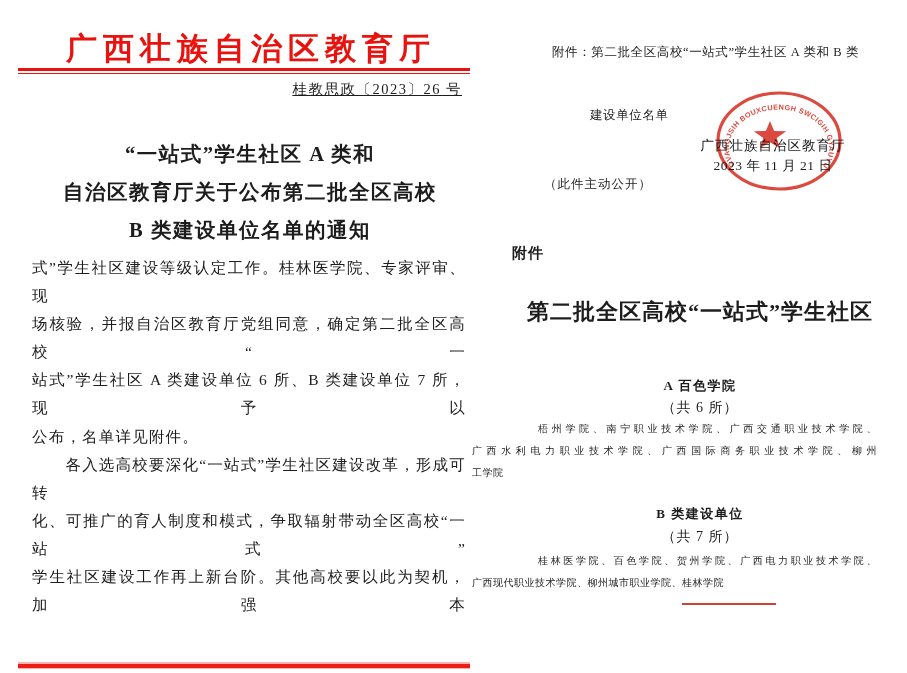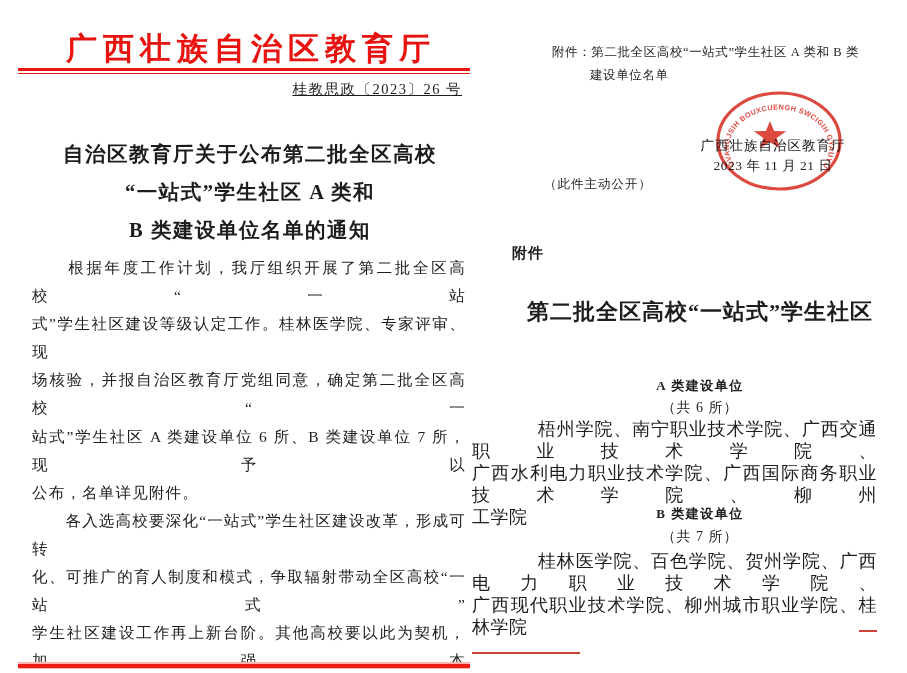--- a/index.html
+++ b/index.html
@@ -24,61 +24,60 @@
   .tline{text-align:justify;text-align-last:justify;text-justify:inter-character;}
   .tline.end{text-align-last:left;}
   .tline.ind{text-indent:66px;}
   .footer-bar{position:absolute;top:654px;left:0;width:452px;height:7px;
       background:linear-gradient(180deg,#fbb3ae 0 1.5px,#ee1c16 1.5px 5.5px,#fbb3ae 5.5px 7px);}
 
   
   .att-note{position:absolute;left:92px;top:33px;width:346px;font-size:12.5px;
             line-height:23px;letter-spacing:0.6px;}
   .att-note .tline{text-align:left;text-align-last:left;}
-  .att-note .tline:nth-child(2){padding-left:38px;}
+  .att-note .tline:nth-child(2){padding-left:38px;margin-top:40px;}
   .issuer{position:absolute;left:236px;top:129px;width:154px;text-align:center;
           font-size:13.5px;letter-spacing:1px;white-space:nowrap;}
   .issue-date{position:absolute;left:236px;top:149px;width:154px;text-align:center;
           font-size:13.5px;letter-spacing:0.5px;white-space:nowrap;}
   .disclosure{position:absolute;left:84px;top:168px;font-size:12.5px;letter-spacing:1px;}
   .seal{position:absolute;left:250px;top:79px;width:136px;height:110px;
         mix-blend-mode:multiply;opacity:0.92;pointer-events:none;}
   .seal-rim-text{font-size:7.3px;fill:#d93a2e;letter-spacing:0.4px;
         font-family:"Liberation Sans","DejaVu Sans",sans-serif;font-weight:bold;}
   .att-label{position:absolute;left:52px;top:236px;font-size:15px;font-weight:bold;
         font-family:"Liberation Sans","DejaVu Sans",sans-serif;letter-spacing:1px;}
   .centerblock{position:absolute;left:32px;width:416px;}
   .att-title{top:288px;font-size:22px;font-weight:bold;line-height:31px;letter-spacing:1px;}
   .att-title .tline{text-align:center;text-align-last:center;}
   .sec-head{text-align:center;font-size:13px;font-weight:600;letter-spacing:1.5px;}
   .a-head{top:369px;} .b-head{top:497px;}
   .sec-count{text-align:center;font-size:14px;letter-spacing:1px;}
   .a-count{top:391px;} .b-count{top:520px;}
-  .list{position:absolute;left:12px;width:405px;font-size:18px;line-height:22px;letter-spacing:0.5px;}
+  .list{position:absolute;left:12px;width:405px;font-size:10px;line-height:22px;letter-spacing:0.5px;}
   .a-list{top:410px;} .b-list{top:542px;}
   .u-red{border-bottom:2.5px solid #cc4237;padding-right:52px;padding-bottom:15px;}
 </style>
 </head>
 <body>
 
 <div class="canvas">
 
   <section class="page page-l">
     <h1 class="masthead">广西壮族自治区教育厅</h1>
     <div class="rule">
       <div class="rule-thin"></div>
     </div>
     <div class="docnum">桂教思政〔2023〕26 号</div>
     <div class="notice-title">
+        <div class="tline">“一站式”学生社区 A 类和</div>
         <div class="tline">自治区教育厅关于公布第二批全区高校</div>
-        <div class="tline">“一站式”学生社区 A 类和</div>
         <div class="tline">B 类建设单位名单的通知</div>
       </div>
     <div class="nbody">
-        <div class="tline">　　根据年度工作计划，我厅组织开展了第二批全区高校“一站</div>
         <div class="tline">式”学生社区建设等级认定工作。桂林医学院、专家评审、现</div>
         <div class="tline">场核验，并报自治区教育厅党组同意，确定第二批全区高校“一</div>
         <div class="tline">站式”学生社区 A 类建设单位 6 所、B 类建设单位 7 所，现予以</div>
         <div class="tline end">公布，名单详见附件。</div>
         <div class="tline">　　各入选高校要深化“一站式”学生社区建设改革，形成可转</div>
         <div class="tline">化、可推广的育人制度和模式，争取辐射带动全区高校“一站式”</div>
         <div class="tline">学生社区建设工作再上新台阶。其他高校要以此为契机，加强本</div>
       </div>
     <div class="footer-bar"></div>
   </section>
@@ -102,21 +101,21 @@
     </svg>
 
     <div class="disclosure">（此件主动公开）</div>
 
     <div class="att-label">附件</div>
 
     <div class="centerblock att-title">
         <div class="tline">第二批全区高校“一站式”学生社区</div>
       </div>
 
-    <div class="centerblock sec-head a-head">A 类建设单位</div>
+    <div class="centerblock sec-head a-head">A 百色学院</div>
     <div class="centerblock sec-count a-count">（共 6 所）</div>
     <div class="list a-list">
         <div class="tline ind">梧州学院、南宁职业技术学院、广西交通职业技术学院、</div>
         <div class="tline">广西水利电力职业技术学院、广西国际商务职业技术学院、柳州</div>
         <div class="tline end">工学院</div>
       </div>
 
     <div class="centerblock sec-head b-head">B 类建设单位</div>
     <div class="centerblock sec-count b-count">（共 7 所）</div>
     <div class="list b-list">

